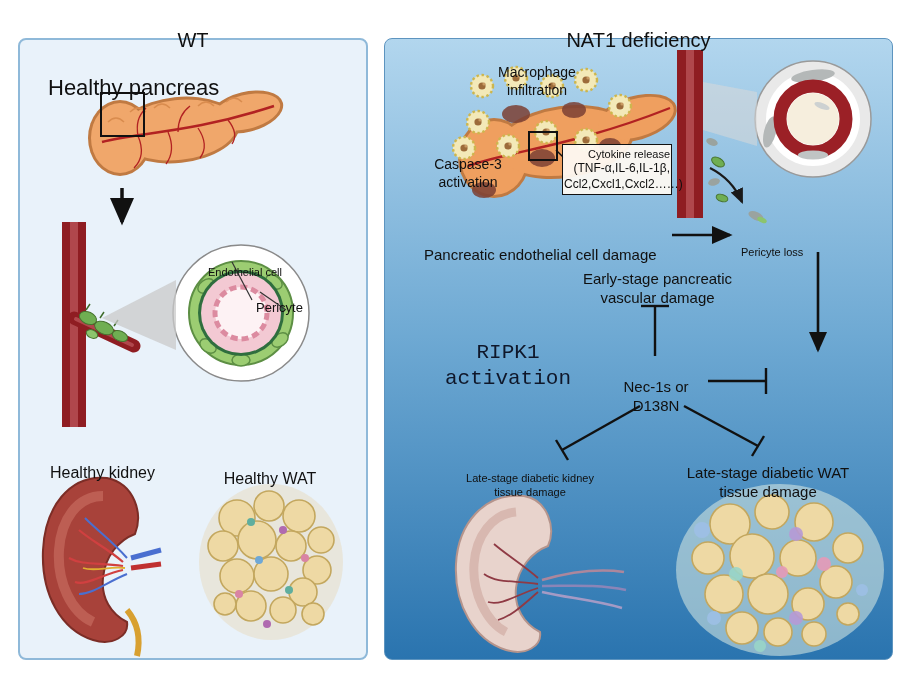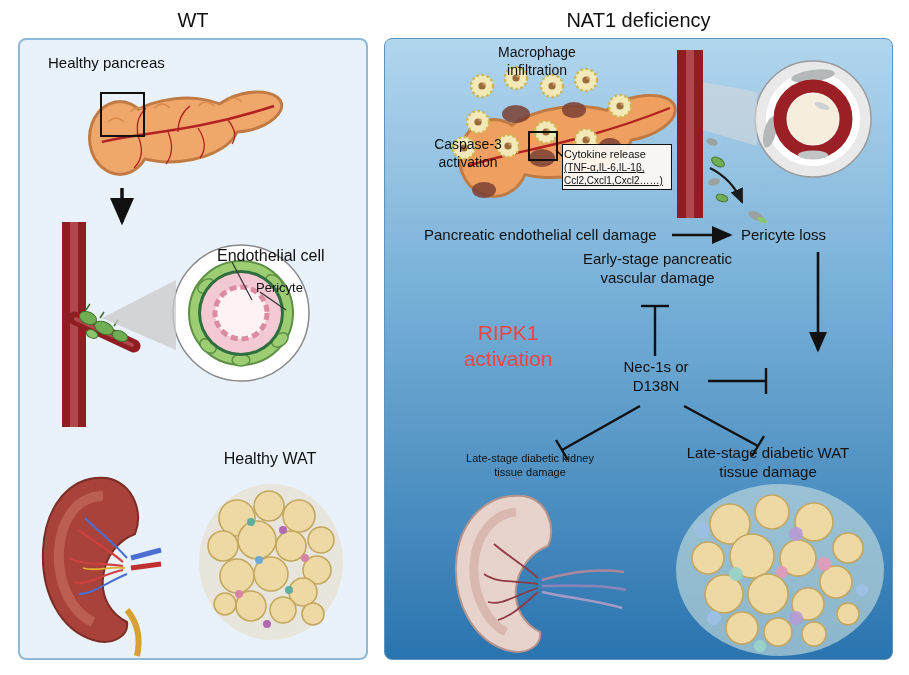--- a/index.html
+++ b/index.html
@@ -4,31 +4,31 @@
 <style>
   * { margin:0; padding:0; box-sizing:border-box; }
   html,body { width:909px; height:675px; background:#ffffff; }
   body { position:relative; font-family:"Liberation Sans", sans-serif; }
   .canvas { position:absolute; inset:0; width:909px; height:675px; background:#fff; overflow:hidden; }
   .panel { position:absolute; border-radius:8px; }
   .left-panel { left:18px; top:38px; width:350px; height:622px; background:#e9f2fa; border:2px solid #8fb9d9; }
   .right-panel { left:384px; top:38px; width:509px; height:622px;
                  background:linear-gradient(180deg,#b2d6ee 0%,#6ea9d3 48%,#2a74af 100%);
                  border:1px solid #5d94bf; }
-  .label { position:absolute; color:#101010; white-space:pre-line; line-height:1.25; }
+  .label { position:absolute; color:#101010; white-space:pre-line; line-height:1.25;margin-top:20px; }
   .center { text-align:center; }
   .title { font-size:20px; }
   .illo { position:absolute; }
   .overlay { position:absolute; left:0; top:0; pointer-events:none; }
   .zoom-square { position:absolute; border:2.5px solid #111; background:transparent; }
   .cytokine-box { position:absolute; left:562px; top:144px; width:110px; border:1.5px solid #111;
-                  background:rgba(253,249,242,0.95); text-align:left; padding:2px 1px; }
+                  background:rgba(253,249,242,0.95); text-align:right; padding:2px 1px; }
   .cytokine-box .t1 { font-size:11px; color:#101010; line-height:1.3; }
-  .cytokine-box .t2 { font-size:10px; color:#101010; line-height:1.3; white-space:pre-line;text-decoration:underline; }
-  .red { color:#ef4444; }
+  .cytokine-box .t2 { font-size:12px; color:#101010; line-height:1.3; white-space:pre-line; }
+  .red { color:#0f172a;font-family:Liberation Mono, monospace; }
 </style>
 </head>
 <body>
 
 <div class="canvas">
 
   <div class="panel left-panel"></div>
   <div class="panel right-panel"></div>
 
   <svg class="illo" style="left:78px;top:72px;width:208px;height:118px" viewBox="0 0 208 118">
@@ -263,38 +263,39 @@
     </g>
     <g stroke="#111" stroke-width="2.4">
       <line x1="684" y1="406" x2="758" y2="446"></line>
         <line x1="752" y1="456" x2="764" y2="436"></line>
     </g>
   </svg>
 
   <div class="label title center" style="left:18px;top:8px;width:350px">WT</div>
   <div class="label title center" style="left:384px;top:8px;width:509px">NAT1 deficiency</div>
 
-  <div class="label" style="left:48px;top:54px;font-size:15px">Healthy pancreas</div>
-  <div class="label" style="left:217px;top:246px;font-size:16px">Endothelial cell</div>
+  <div class="label" style="left:48px;top:54px;font-size:22px">Healthy pancreas</div>
+  <div class="label" style="left:208px;top:246px;font-size:11px">Endothelial cell</div>
   <div class="label" style="left:256px;top:280px;font-size:13px">Pericyte</div>
+  <div class="label center" style="left:35px;top:443px;width:135px;font-size:16px">Healthy kidney</div>
   <div class="label center" style="left:200px;top:449px;width:140px;font-size:16px">Healthy WAT</div>
 
   <div class="label center" style="left:472px;top:44px;width:130px;font-size:14px">Macrophage
 infiltration</div>
   <div class="label center" style="left:416px;top:136px;width:104px;font-size:14px">Caspase-3
 activation</div>
 
   <div class="cytokine-box">
     <div class="t1">Cytokine release</div>
     <div class="t2">(TNF-α,IL-6,IL-1β,
 Ccl2,Cxcl1,Cxcl2……)</div>
   </div>
 
   <div class="label" style="left:424px;top:226px;font-size:15px">Pancreatic endothelial cell damage</div>
-  <div class="label" style="left:741px;top:226px;font-size:15px">Pericyte loss</div>
+  <div class="label" style="left:741px;top:226px;font-size:11px">Pericyte loss</div>
   <div class="label center" style="left:555px;top:250px;width:205px;font-size:15px">Early-stage pancreatic
 vascular damage</div>
   <div class="label center red" style="left:438px;top:320px;width:140px;font-size:21px">RIPK1
 activation</div>
   <div class="label center" style="left:610px;top:358px;width:92px;font-size:15px">Nec-1s or
 D138N</div>
   <div class="label center" style="left:424px;top:452px;width:212px;font-size:11px">Late-stage diabetic kidney
 tissue damage</div>
   <div class="label center" style="left:656px;top:444px;width:224px;font-size:15px">Late-stage diabetic WAT
 tissue damage</div>

